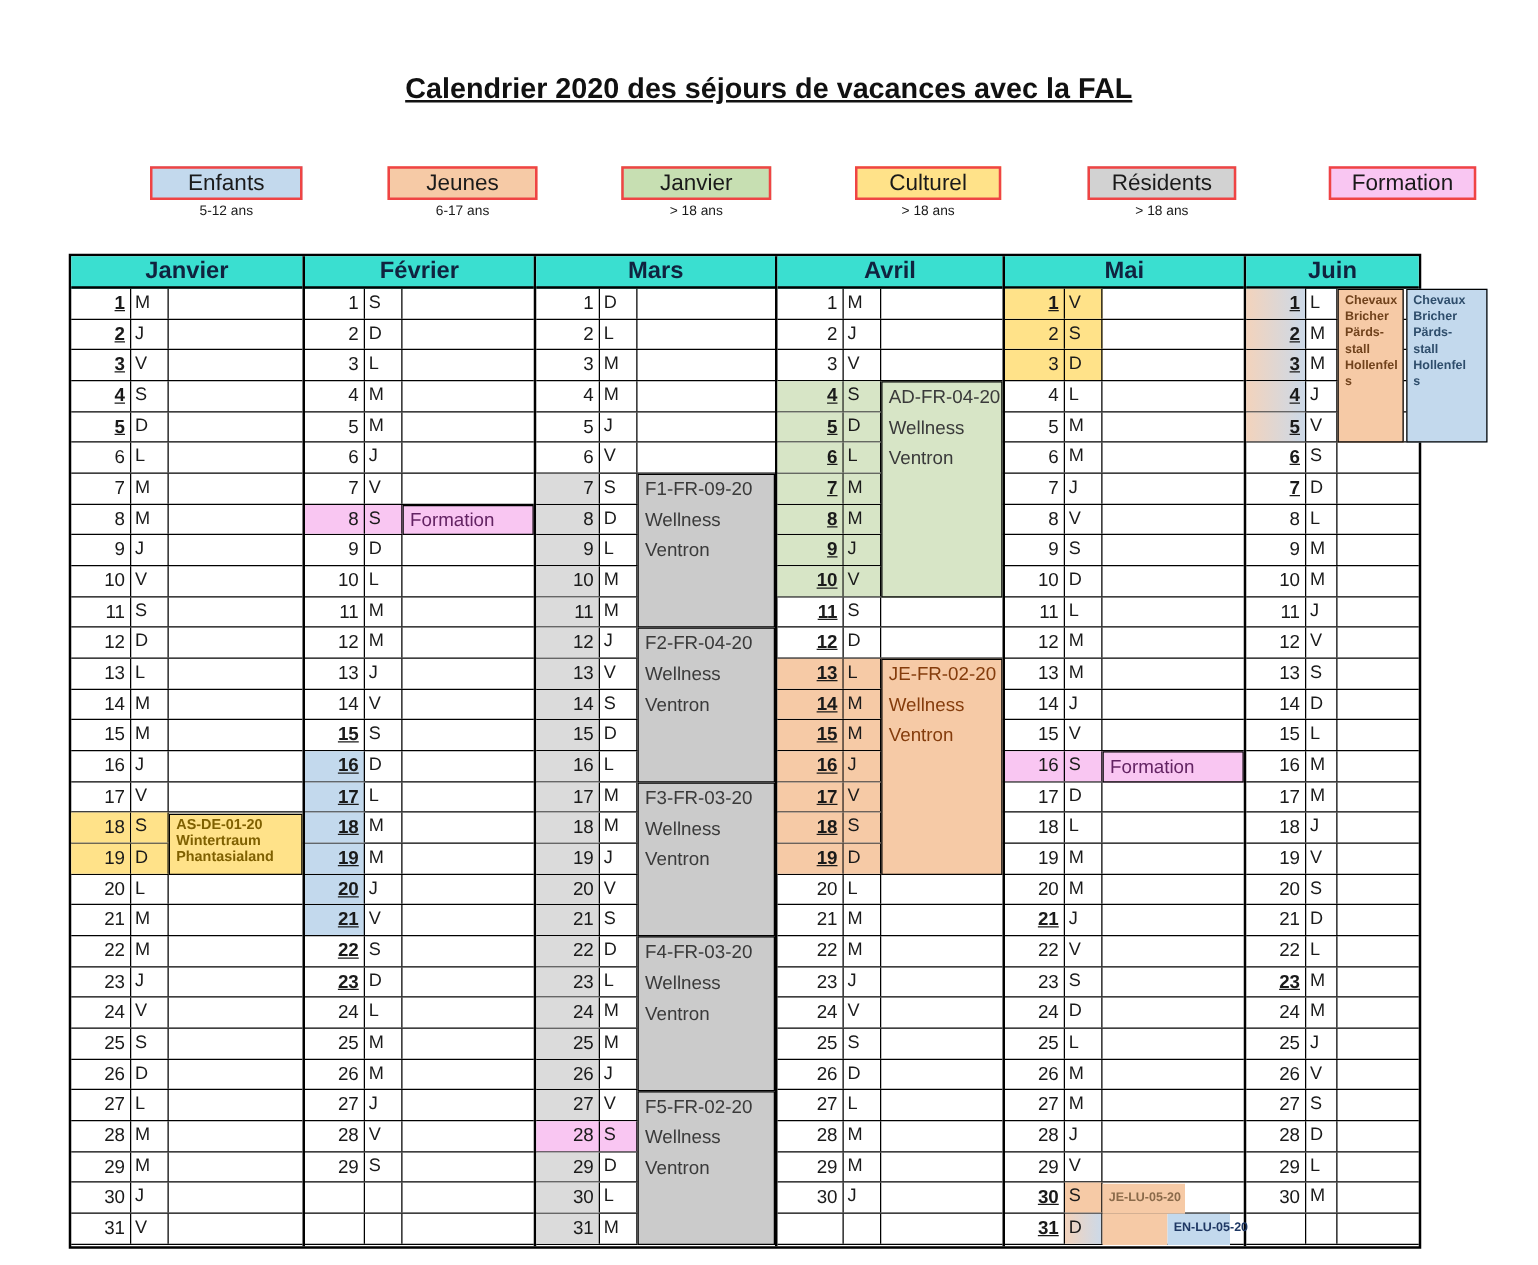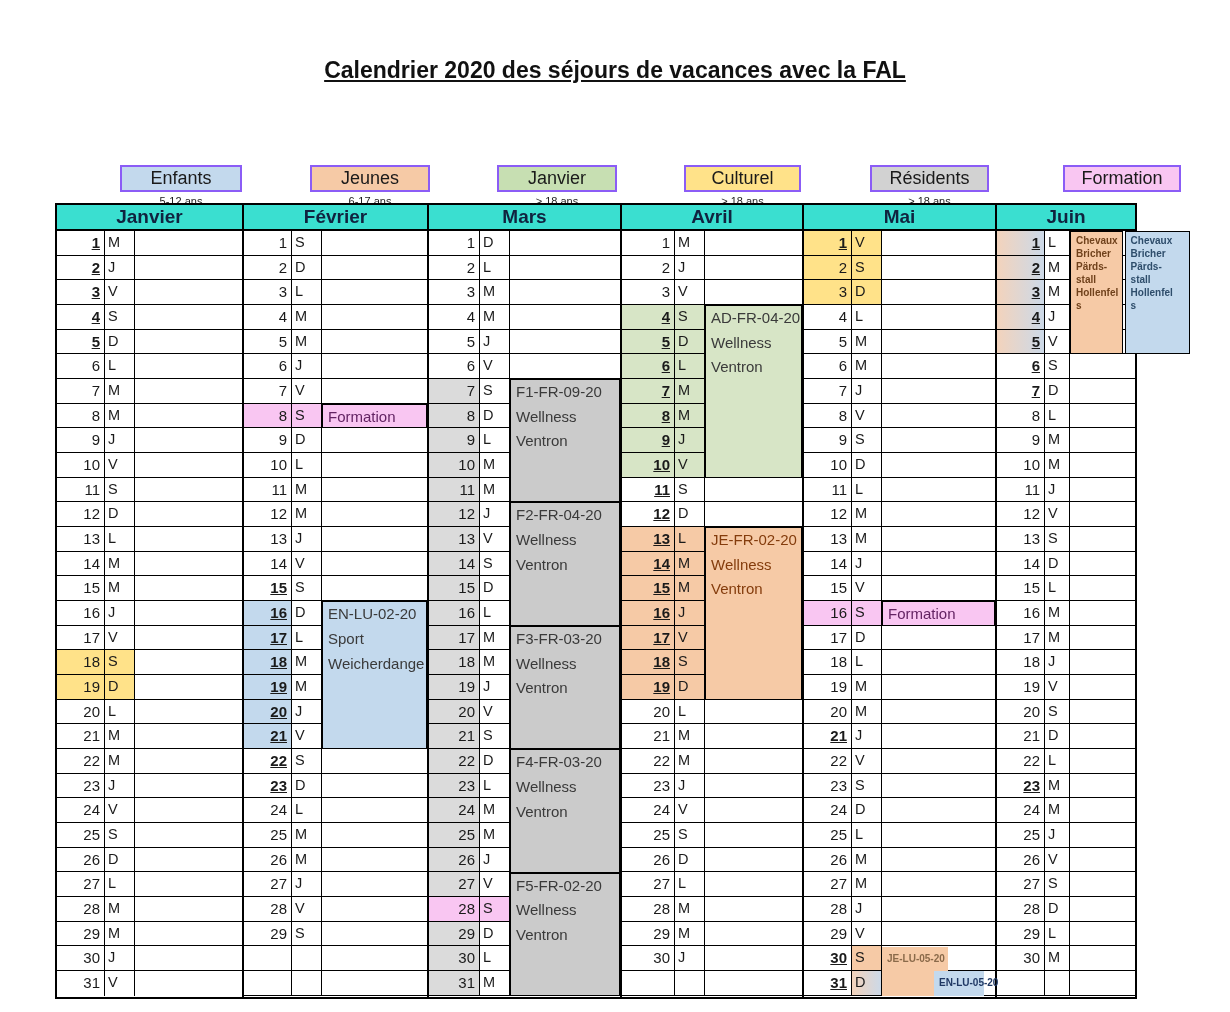--- a/index.html
+++ b/index.html
@@ -2,22 +2,22 @@
 <html><head>
 <meta charset="utf-8">
 <style>
   html,body{margin:0;padding:0;}
   body{width:1230px;height:1012px;background:#fff;position:relative;
        font-family:"Liberation Sans",sans-serif;color:#1a1a1a;overflow:hidden;}
   .title{position:absolute;top:57px;left:0;width:100%;text-align:center;
          font-size:23px;font-weight:700;color:#111;}
   .title span{text-decoration:underline;}
   .lgitem{position:absolute;top:133px;}
-  .lgbox{height:27px;border:2px solid #8b5cf6;box-sizing:border-box;
-         display:flex;align-items:center;justify-content:center;font-size:18px;color:#1a1a1a;margin-top:32px;}
+  .lgbox{height:27px;border:2px solid #ef4444;box-sizing:border-box;
+         display:flex;align-items:center;justify-content:center;font-size:18px;color:#1a1a1a;}
   .lgage{margin-top:3px;text-align:center;font-size:11px;color:#1a1a1a;}
   #calendar{position:absolute;left:55px;top:203px;width:1078px;height:792px;
             border:2px solid #000;display:flex;background:#fff;}
   .month{position:relative;box-sizing:border-box;}
   .month + .month{border-left:2px solid #000;}
   .mhead{height:26px;background:#3adfd0;border-bottom:2px solid #000;box-sizing:border-box;
          font-weight:700;font-size:19px;display:flex;align-items:center;justify-content:center;
          color:#10233f;}
   .drow{display:flex;height:24.677px;border-bottom:1px solid #000;box-sizing:border-box;}
   .drow:last-child{border-bottom:none;}
@@ -213,20 +213,25 @@
       <div class="drow" style="height: 24.6774px;">
         <div class="cn" style="width: 48px;"><span>30</span></div>
         <div class="cl" style="width: 30px;">J</div>
         <div class="ce"></div>
       </div>
       <div class="drow" style="height: 24.6774px;">
         <div class="cn" style="width: 48px;"><span>31</span></div>
         <div class="cl" style="width: 30px;">V</div>
         <div class="ce"></div>
       </div>
+      <div class="blk" style="left: 78px; width: 107px; top: 445.516px; height: 49.3548px; background: rgb(255, 226, 137); border: 1px solid rgb(0, 0, 0); color: rgb(127, 96, 0); font-size: 11.5px; padding-top: 2px;">
+        <div class="ln" style="line-height: 13px; font-weight: 600;">AS-DE-01-20</div>
+        <div class="ln" style="line-height: 13px; font-weight: 600;">Wintertraum</div>
+        <div class="ln" style="line-height: 13px; font-weight: 600;">Phantasialand</div>
+      </div>
     </div>
     <div class="month" style="width: 185px;">
       <div class="mhead">Février</div>
       <div class="drow" style="height: 24.6774px;">
         <div class="cn" style="width: 48px;"><span>1</span></div>
         <div class="cl" style="width: 30px;">S</div>
         <div class="ce"></div>
       </div>
       <div class="drow" style="height: 24.6774px;">
         <div class="cn" style="width: 48px;"><span>2</span></div>
@@ -373,25 +378,20 @@
         <div class="cl" style="width: 30px;"></div>
         <div class="ce"></div>
       </div>
       <div class="drow" style="height: 24.6774px;">
         <div class="cn" style="width: 48px;"></div>
         <div class="cl" style="width: 30px;"></div>
         <div class="ce"></div>
       </div>
       <div class="blk" style="left: 78px; width: 105px; top: 198.742px; height: 24.6774px; background: rgb(249, 198, 242); border: 1px solid rgb(0, 0, 0); color: rgb(99, 35, 99); font-size: 15px; padding-top: 0px;">
         <div class="ln" style="line-height: 24.6774px;">Formation</div>
-      </div>
-      <div class="blk" style="left: 78px; width: 105px; top: 396.161px; height: 148.065px; background: rgb(195, 217, 237); border: 1px solid rgb(0, 0, 0); color: rgb(58, 58, 58); font-size: 15px; padding-top: 0px;">
-        <div class="ln" style="line-height: 24.6774px;">EN-LU-02-20</div>
-        <div class="ln" style="line-height: 24.6774px;">Sport</div>
-        <div class="ln" style="line-height: 24.6774px;">Weicherdange</div>
       </div>
     </div>
     <div class="month" style="width: 193px;">
       <div class="mhead">Mars</div>
       <div class="drow" style="height: 24.6774px;">
         <div class="cn" style="width: 51px;"><span>1</span></div>
         <div class="cl" style="width: 30px;">D</div>
         <div class="ce"></div>
       </div>
       <div class="drow" style="height: 24.6774px;">

